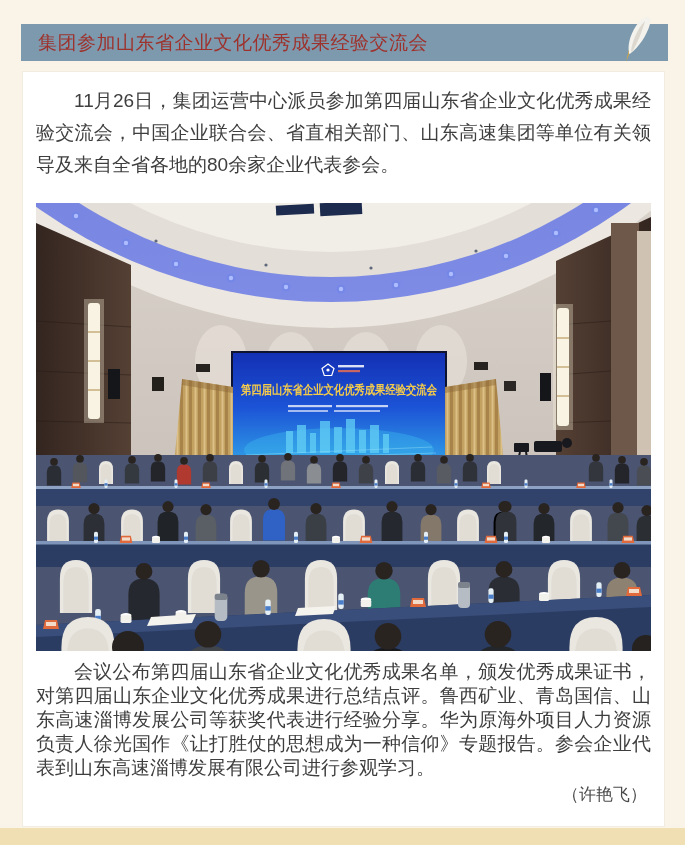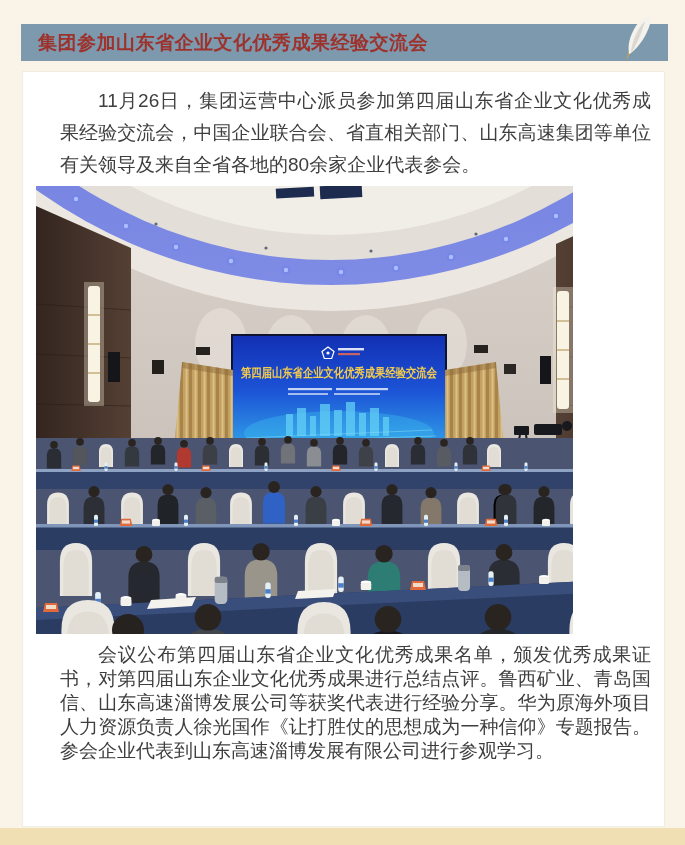--- a/index.html
+++ b/index.html
@@ -11,38 +11,37 @@
     overflow:hidden;
   }
   .page { position:absolute; inset:0; }
   
   .header-bar {
     position:absolute; left:21px; top:24px; width:647px; height:37px;
     background:#7d99ae;
     display:flex; align-items:center;
   }
   .header-title {
-    color:#9d322c; font-size:19px; font-weight:bold; letter-spacing:.5px;
+    color:#9d322c; font-size:19px; font-weight:normal; letter-spacing:.5px;
     padding-left:17px; white-space:nowrap;
   }
   .quill { position:absolute; right:14px; top:-8px; width:36px; height:50px; }
   
   .card {
     position:absolute; left:22px; top:71px; width:643px; height:756px;
     background:#ffffff; border:1px solid #f1ece0;
     padding:13px 13px 0 13px;
   }
   .para {
     font-size:19px; line-height:32px; color:#3e3e3e;
     text-indent:2em; text-align:justify;
     font-weight:400;
-    margin-left:24px;
   }
   .para.p2 { line-height:24px; margin-top:9px; }
-  .photo-fig { margin-top:5px; width:537px; height:448px; overflow:hidden; }
+  .photo-fig { margin-top:22px; width:615px; height:448px; overflow:hidden; }
   .photo-fig svg { display:block; }
   .byline {
     text-align:right; font-size:17px; color:#4a4a4a;
     padding-right:4px; margin-top:3px;
   }
   
   .bottom-strip {
     position:absolute; left:0; bottom:0; width:685px; height:17px;
     background:#f0dfb2;
   }
@@ -386,16 +385,17 @@
           <use href="#person" transform="translate(462,456) scale(1.9)" fill="#23262b"></use>
           <use href="#chair" transform="translate(560,452) scale(1.9)"></use>
           <circle cx="92" cy="444" r="16" fill="#26221f"></circle>
           <circle cx="610" cy="446" r="14" fill="#26221f"></circle>
         </g>
       </svg>
     </figure>
 
     <p class="para p2">会议公布第四届山东省企业文化优秀成果名单，颁发优秀成果证书，对第四届山东企业文化优秀成果进行总结点评。鲁西矿业、青岛国信、山东高速淄博发展公司等获奖代表进行经验分享。华为原海外项目人力资源负责人徐光国作《让打胜仗的思想成为一种信仰》专题报告。参会企业代表到山东高速淄博发展有限公司进行参观学习。</p>
 
+    <div class="byline">（许艳飞）</div>
   </div>
 
   <div class="bottom-strip"></div>
 </div>
 
 </body></html>

